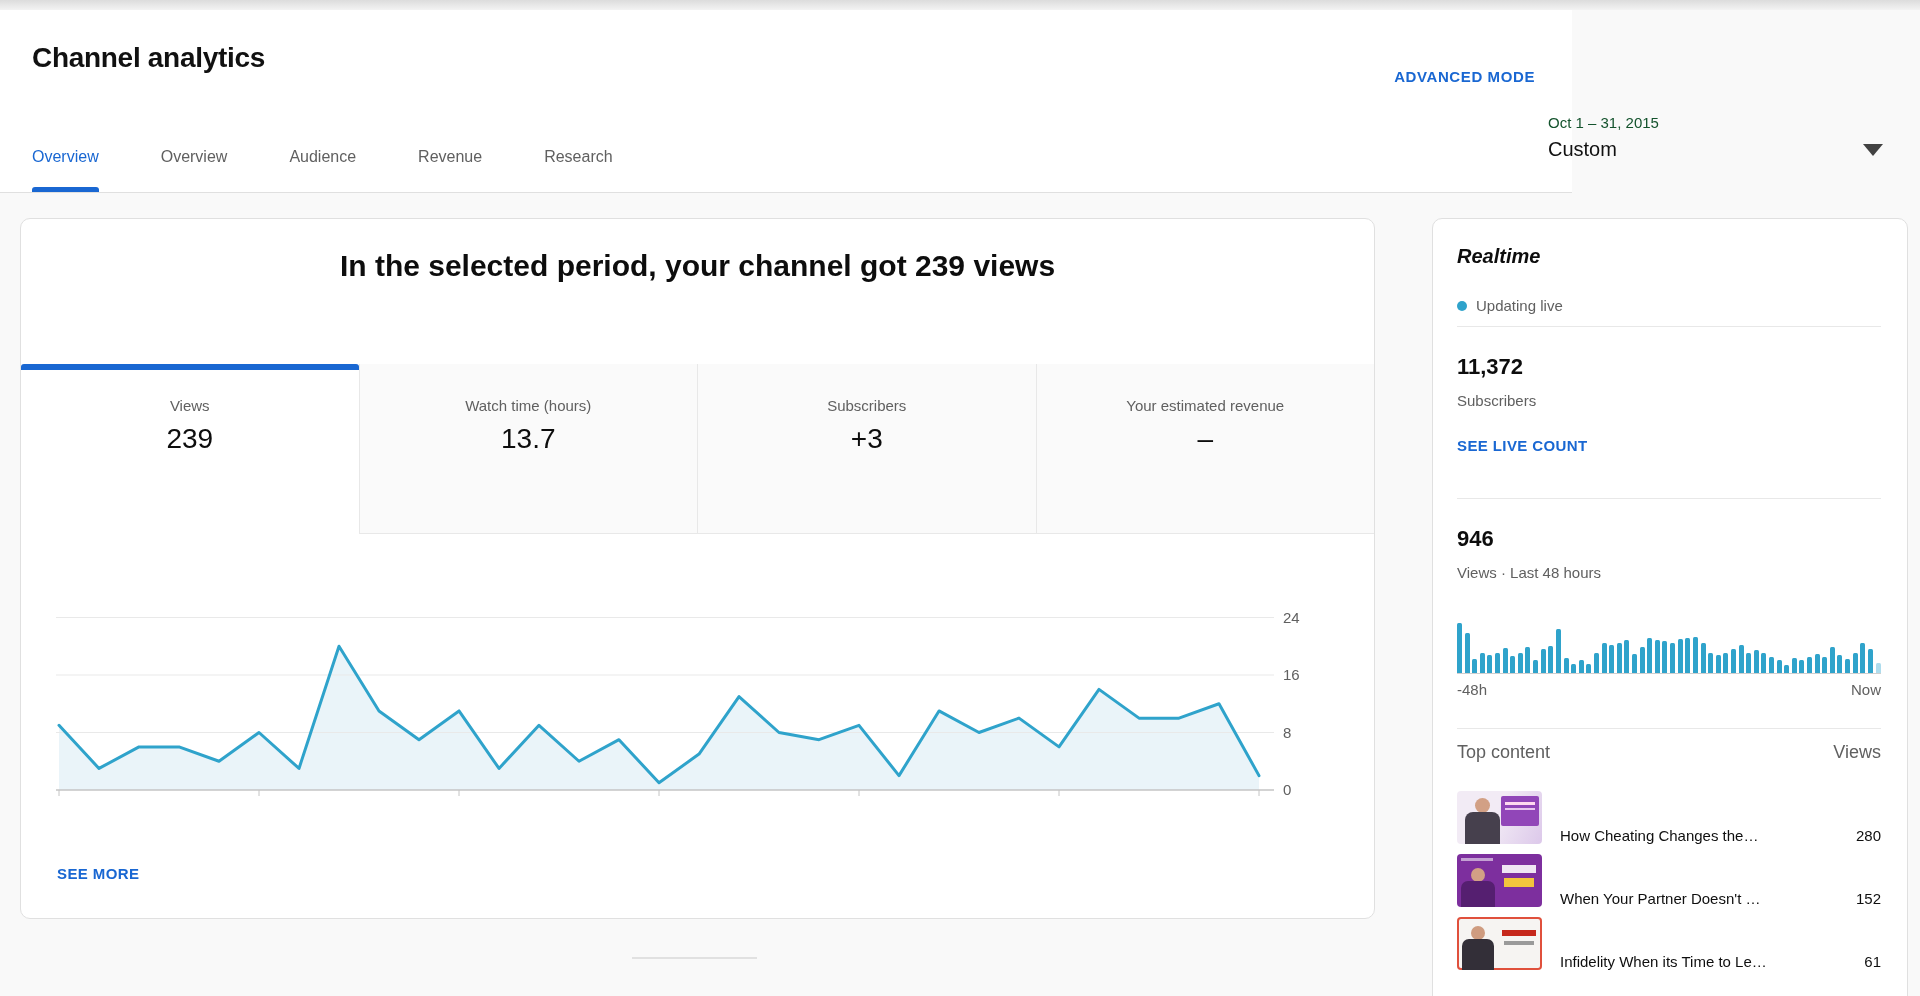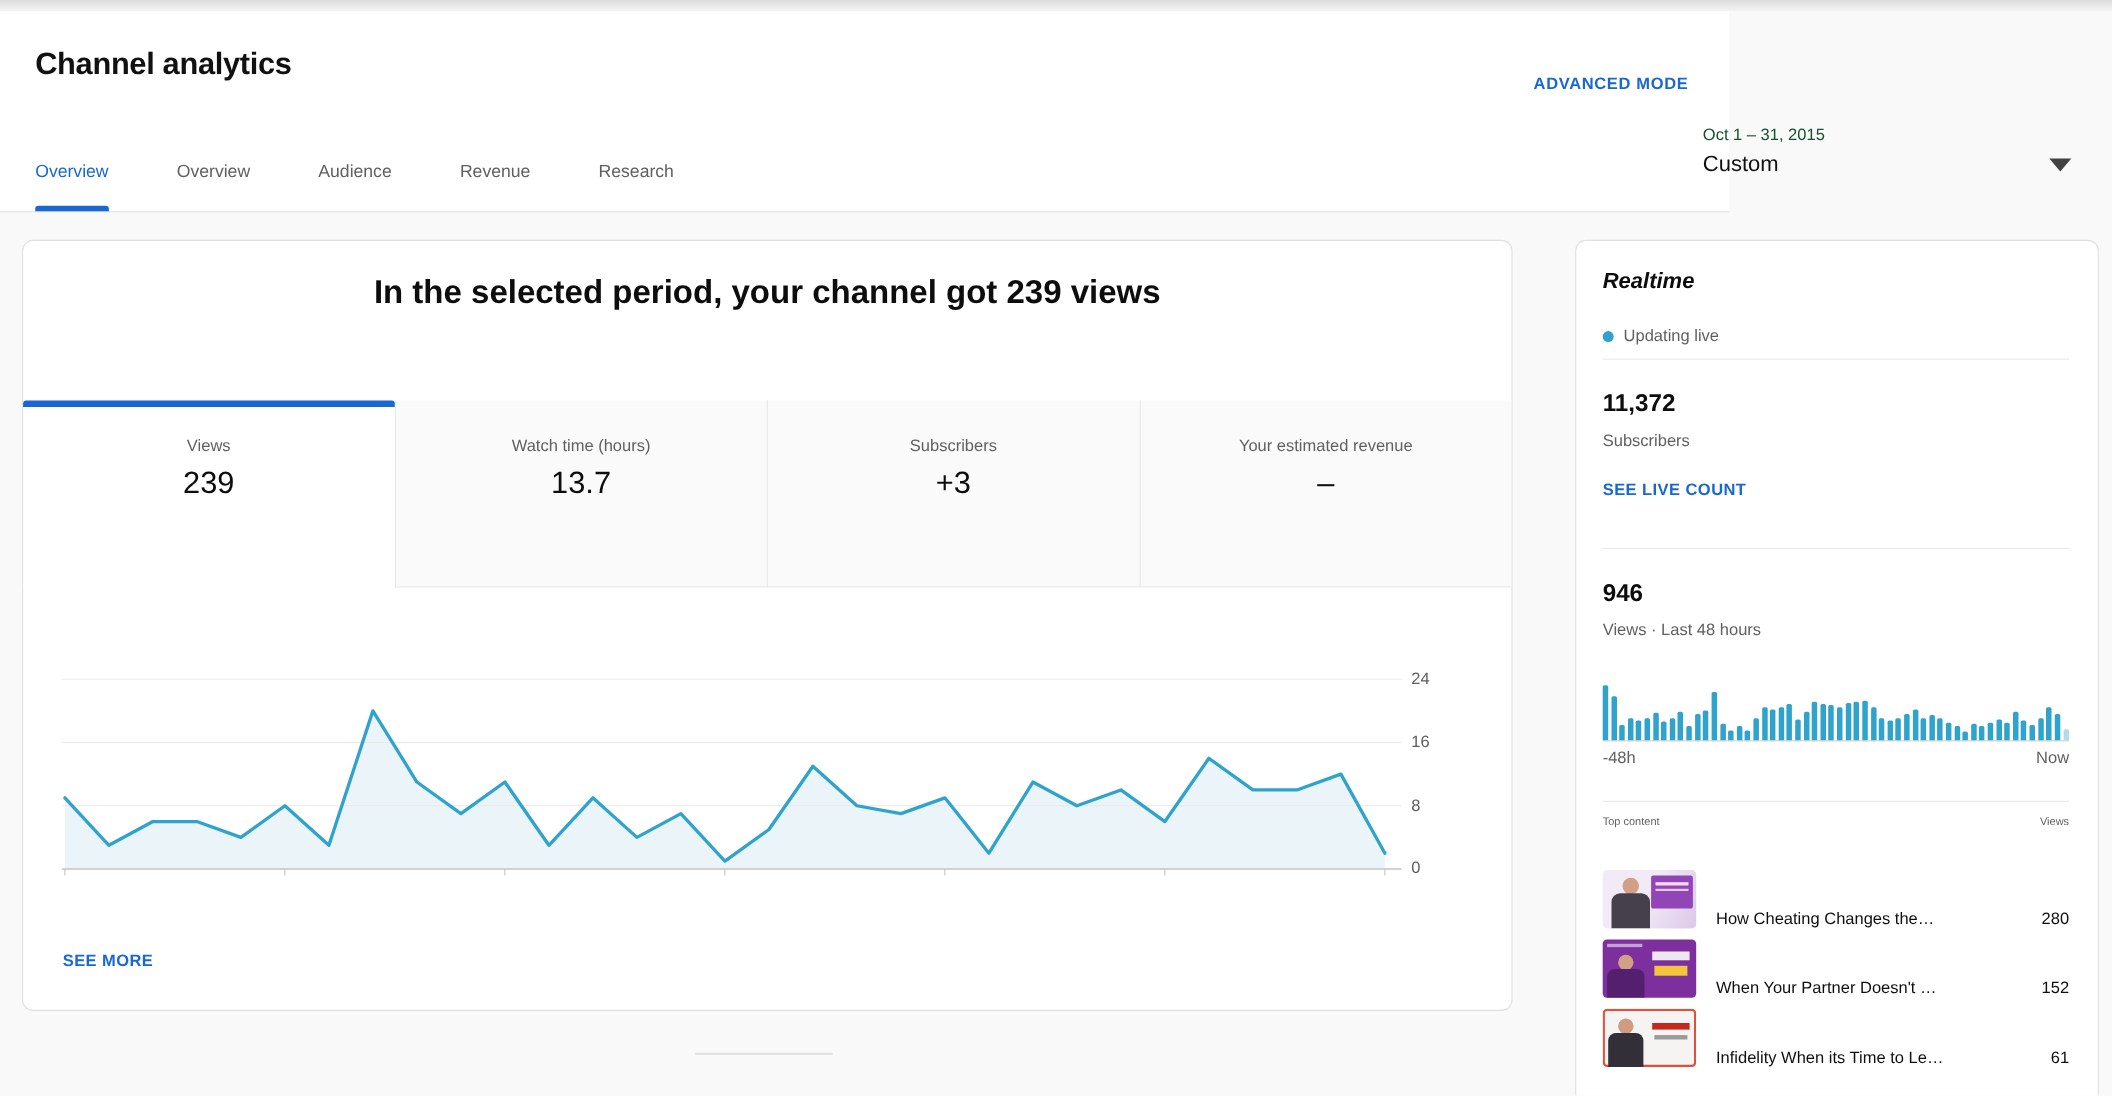--- a/index.html
+++ b/index.html
@@ -73,21 +73,21 @@
     color:var(--blue);letter-spacing:.4px;cursor:pointer;}
   .views-value{top:307px;} .views-label{top:345px;}
   .rt-bars{position:absolute;left:24px;right:26px;top:399px;height:56px;
     display:flex;justify-content:space-between;align-items:flex-end;
     border-bottom:1px solid #cfcfcf;}
   .rt-bar{width:5px;background:var(--teal);border-radius:1.5px 1.5px 0 0;}
   .rt-bar.light{background:var(--bar-light);}
   .rt-time-row{position:absolute;left:24px;right:26px;top:462px;display:flex;
     justify-content:space-between;font-size:15px;color:#606060;}
   .topc-head{position:absolute;left:24px;right:26px;top:523px;display:flex;
-    justify-content:space-between;font-size:10px;color:#606060;}
+    justify-content:space-between;font-size:18px;color:#606060;}
   .topc-rows{position:absolute;left:24px;right:26px;top:572px;}
   .topc-row{display:flex;align-items:flex-end;height:53px;margin-bottom:10px;cursor:pointer;}
   .thumb{width:85px;height:53px;border-radius:4px;position:relative;overflow:hidden;
     flex:none;margin-right:18px;}
   .thumb i{position:absolute;display:block;}
   .th-head{border-radius:50%;}
   .t1{background:linear-gradient(115deg,#f2ebf5 45%,#dcc8ea);}
   .t1 .th-head{left:18px;top:7px;width:15px;height:15px;background:#d2a085;}
   .t1 .th-body{left:8px;top:21px;width:35px;height:32px;border-radius:8px 8px 0 0;background:#46404d;}
   .t1 .th-panel{right:3px;top:5px;width:38px;height:30px;background:#9146b8;border-radius:2px;}

